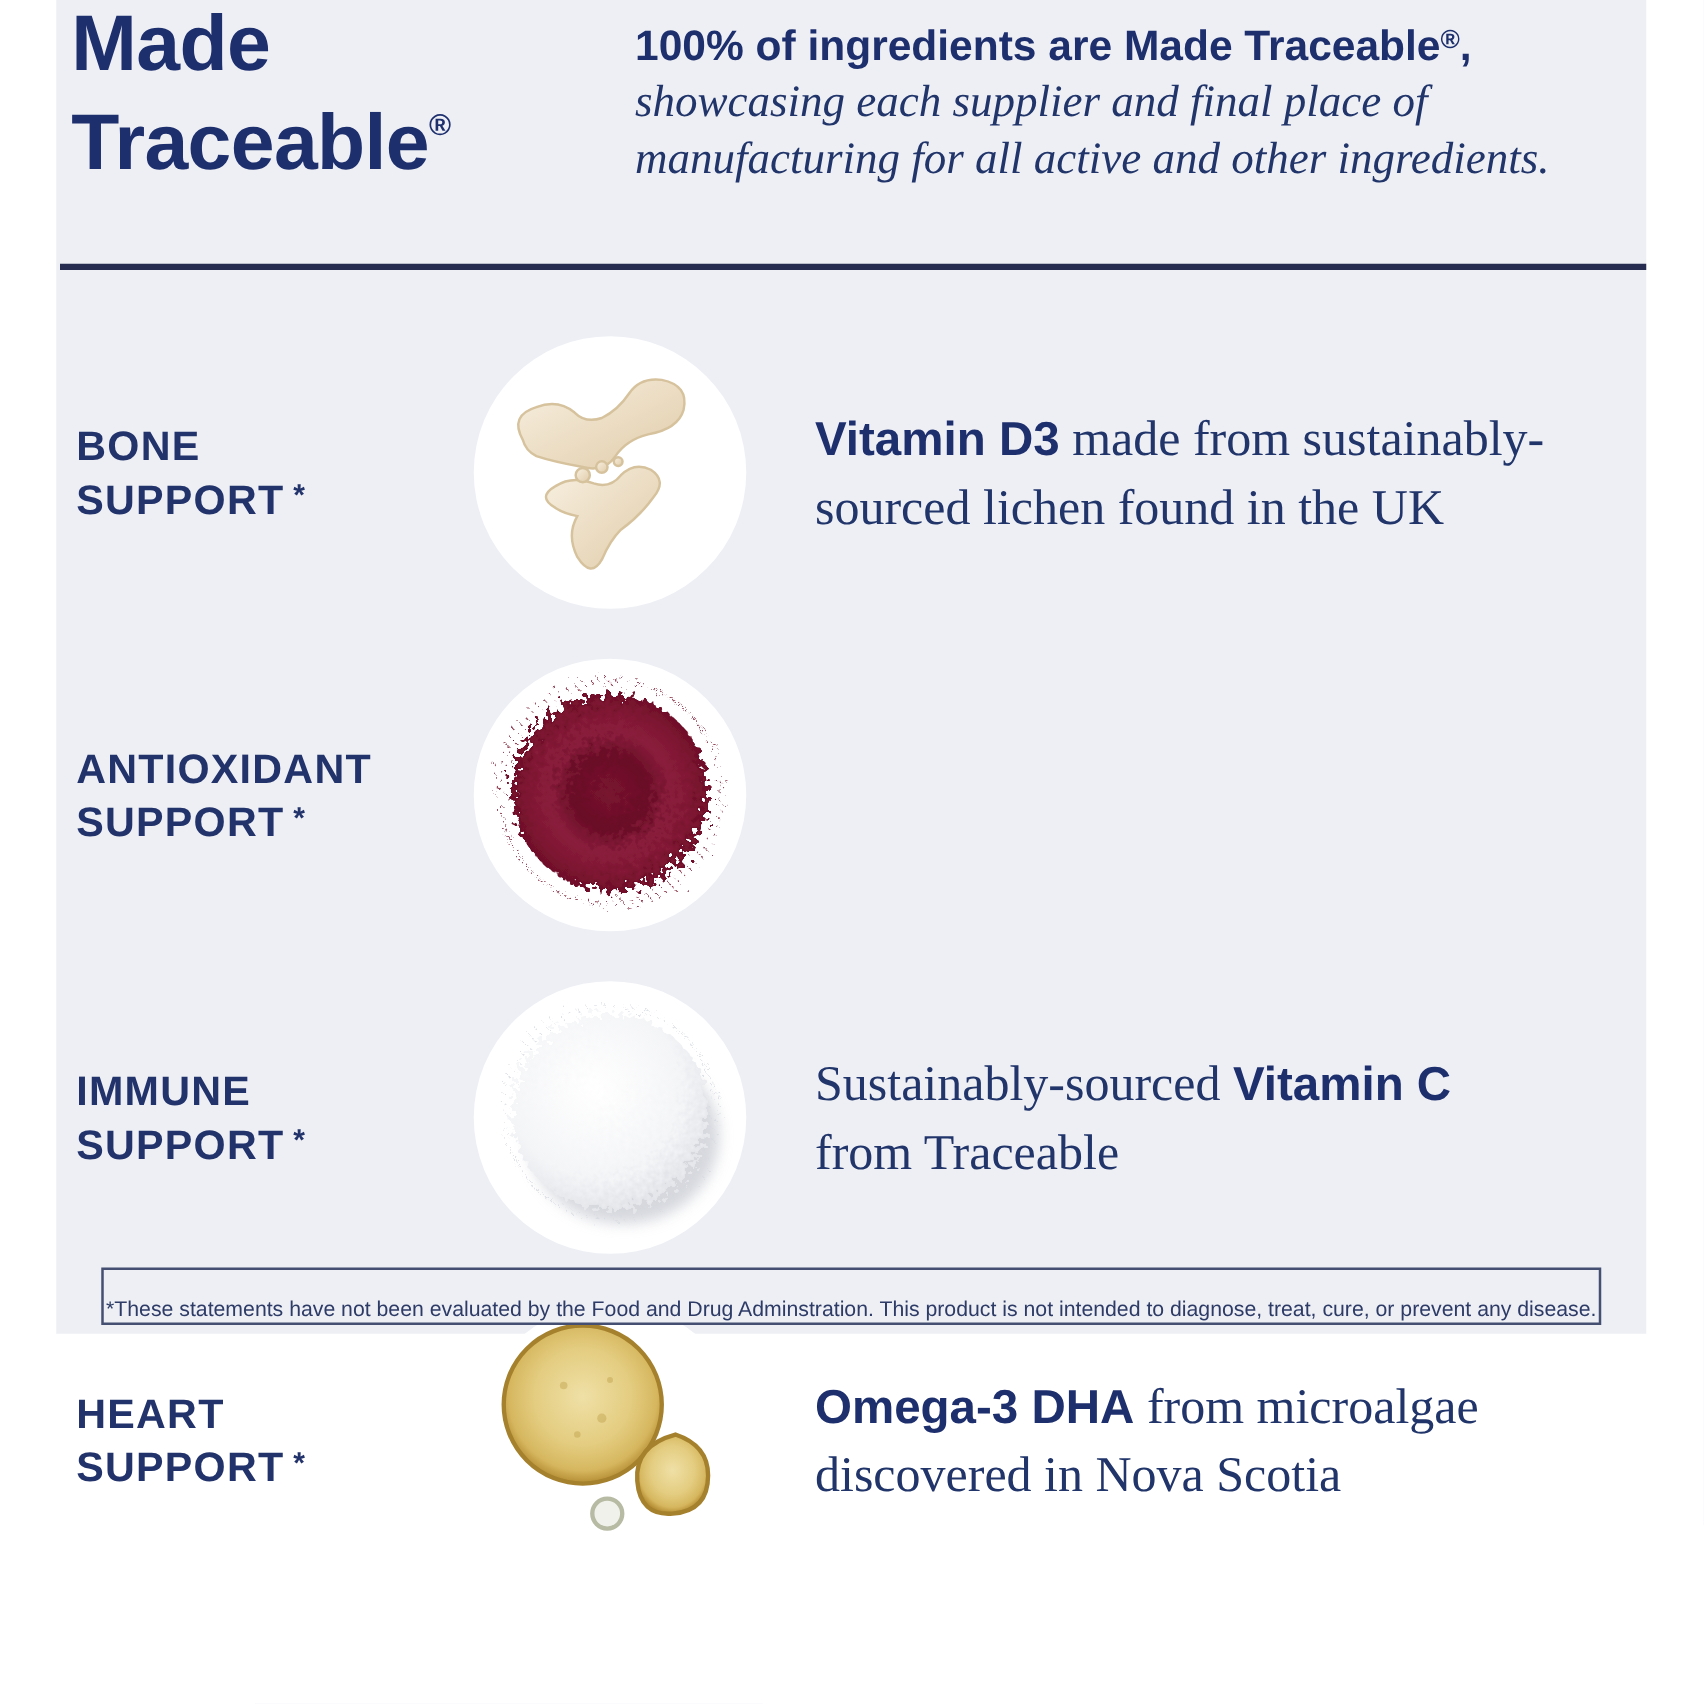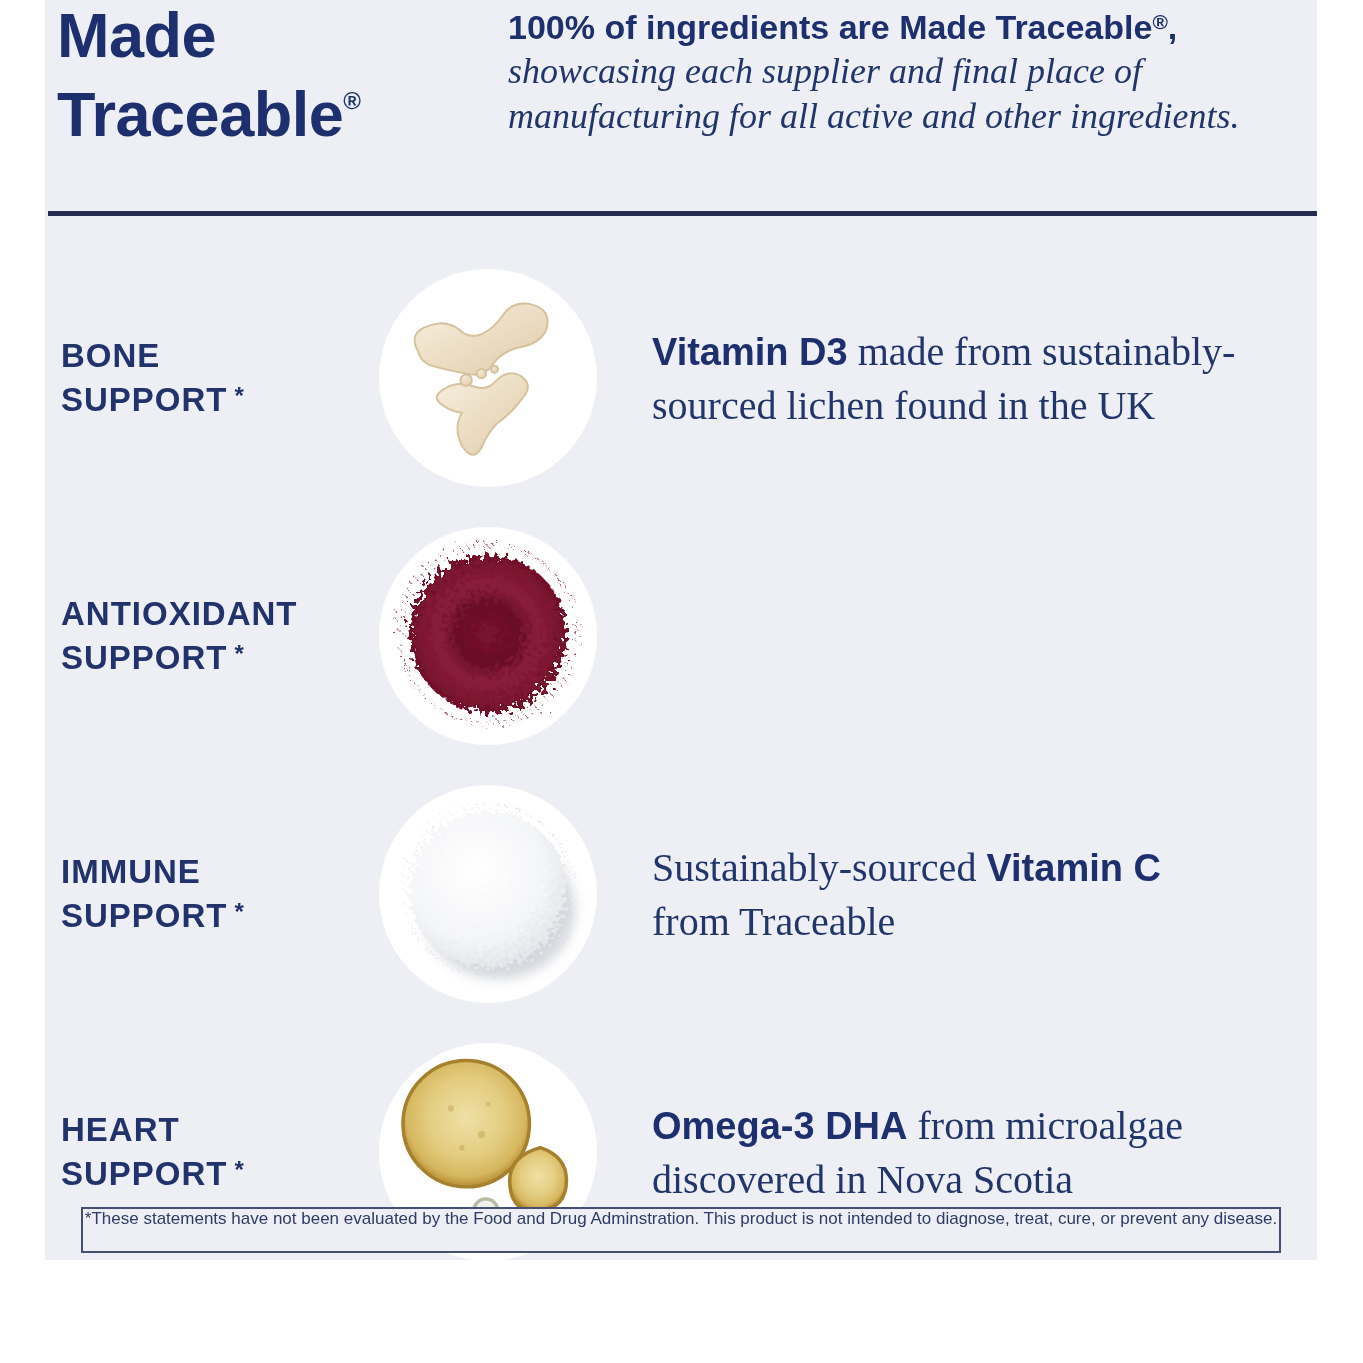--- a/index.html
+++ b/index.html
@@ -11,32 +11,32 @@
     --circle-bg:#ffffff;
     --footer-border:#454f71;
     --footer-text:#2d3b66;
   }
   *{margin:0;padding:0;box-sizing:border-box;}
   html,body{width:1363px;height:1363px;overflow:hidden;}
   body{background:var(--page-bg);font-family:"Liberation Sans",sans-serif;}
   .panel{
     position:relative;
     margin:0 46px 0 45px;
-    height:1260px;
+    height:1067px;
     background:var(--panel-bg);
   }
   
   .header{position:relative;height:213px;}
   .title{
     position:absolute;left:12px;top:2px;
     font-size:63px;font-weight:700;line-height:66px;
     letter-spacing:-0.5px;color:var(--navy);white-space:nowrap;
   }
   .title sup{font-size:24px;vertical-align:27px;font-weight:700;}
-  .intro{position:absolute;left:463px;top:0;white-space:nowrap;}
+  .intro{position:absolute;left:463px;top:10px;white-space:nowrap;}
   .intro-bold{
     font-size:34px;font-weight:700;color:var(--navy);line-height:44px;
   }
   .intro-bold sup{font-size:21px;vertical-align:10px;}
   .intro-italic{
     font-family:"Liberation Serif",serif;font-style:italic;
     font-size:36px;line-height:45px;color:var(--serif-navy);
   }
   .divider{
     position:absolute;left:3px;right:0;top:211px;height:5px;
@@ -64,21 +64,21 @@
     font-size:40px;line-height:53px;color:var(--serif-navy);
   }
   .row-desc strong{
     font-family:"Liberation Sans",sans-serif;
     font-size:38px;font-weight:700;color:var(--navy);
   }
   
   .footer-box{
     position:absolute;left:36px;right:36px;bottom:7px;height:46px;
     border:2px solid var(--footer-border);
-    display:flex;align-items:flex-start;justify-content:center;
+    display:flex;align-items:flex-end;justify-content:center;
     font-size:17px;color:var(--footer-text);white-space:nowrap;
     background:var(--panel-bg);
   }
 </style>
 </head>
 <body>
 
 <div class="panel">
 
   <div class="header">

